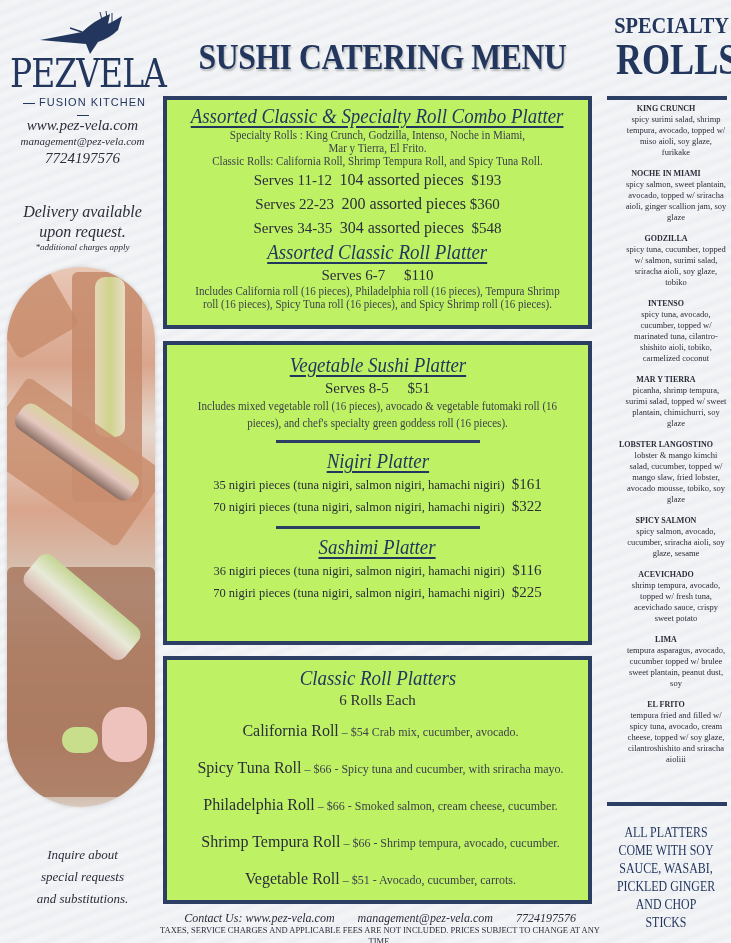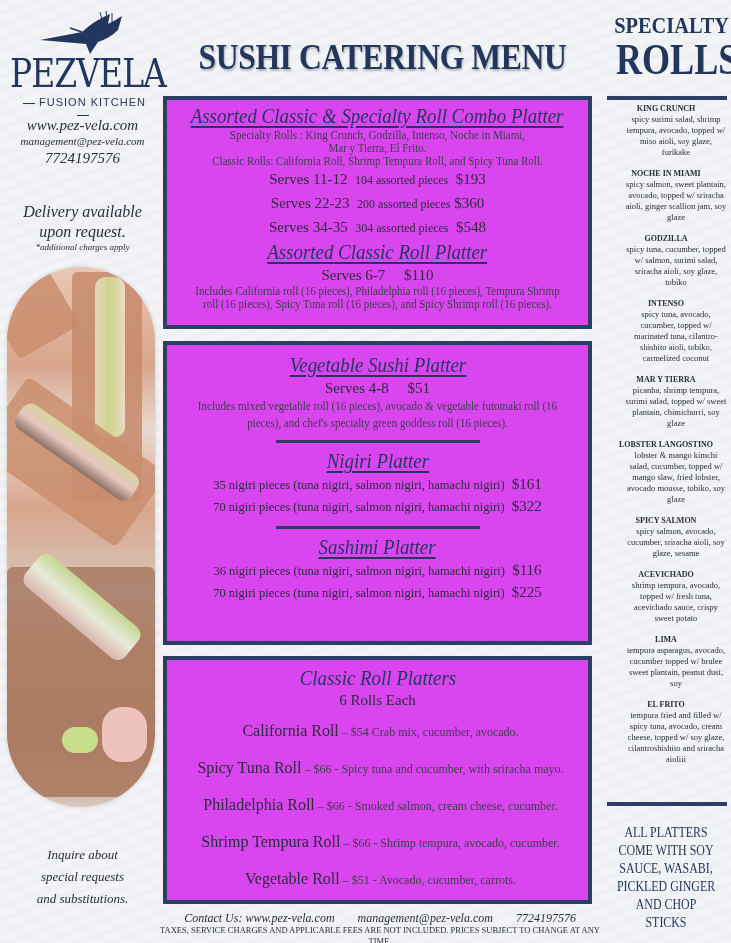--- a/index.html
+++ b/index.html
@@ -50,34 +50,34 @@
   
   .title {
     position: absolute; left: 165px; top: 36px; width: 435px; text-align: center;
     font-family: "Liberation Serif", serif; font-weight: bold; font-size: 36px;
     color: #23375e; letter-spacing: -0.5px; transform: scaleX(0.88);
     text-shadow: 1px 2px 2px rgba(0,0,0,0.25);
   }
 
   
   .box {
-    position: absolute; left: 163px; width: 429px; background: #d946ef;
+    position: absolute; left: 163px; width: 429px; background: #bef264;
     border: 4px solid #2c3e63; text-align: center;
   }
   .box1 { top: 96px; height: 233px; }
   .box2 { top: 341px; height: 304px; }
   .box3 { top: 656px; height: 248px; }
   .h2 {
     font-style: italic; font-size: 21px; color: #23375e; text-decoration: underline;
     text-underline-offset: 3px; display: inline-block; transform: scaleX(0.9);
   }
   .h2.plain { text-decoration: none; }
   .desc { font-size: 12px; line-height: 13px; color: #3c3f4a; transform: scaleX(0.92); }
   .serves { font-size: 15px; line-height: 23px; color: #2a2d3a; }
-  .serves .pcs { font-size: 12px; }
+  .serves .pcs { font-size: 16px; }
   .serves .price { font-size: 15px; }
   .rule { width: 204px; height: 3px; background: #2c3e63; margin: 8px auto 6px; }
   .line { font-size: 12.5px; line-height: 21px; color: #2a2d3a; }
   .line .price { font-size: 15px; margin-left: 4px; }
   .roll-line { line-height: 35px; font-size: 12px; color: #3c3f4a; }
   .roll-line .name { font-size: 16px; color: #2a2d3a; }
 
   
   .footer { position: absolute; left: 160px; top: 911px; width: 440px; text-align: center; }
   .footer .c { font-style: italic; font-size: 12px; line-height: 14px; }
@@ -173,21 +173,21 @@
   </div>
   <div class="desc">Includes California roll (16 pieces), Philadelphia roll (16 pieces), Tempura Shrimp</div>
   <div class="desc">roll (16 pieces), Spicy Tuna roll (16 pieces), and Spicy Shrimp roll (16 pieces).</div>
 </div>
 
 <div class="box box2">
   <div style="margin-top:8px;">
     <span class="h2">Vegetable Sushi Platter</span>
   </div>
   <div class="serves" style="line-height:20px;">
-    <span>Serves 4-8</span>&nbsp;&nbsp;&nbsp;&nbsp;
+    <span>Serves 8-5</span>&nbsp;&nbsp;&nbsp;&nbsp;
     <span>$51</span>
   </div>
   <div class="desc" style="line-height:17px;">Includes mixed vegetable roll (16 pieces), avocado &amp; vegetable futomaki roll (16</div>
   <div class="desc" style="line-height:17px;">pieces), and chef's specialty green goddess roll (16 pieces).</div>
   <div class="rule"></div>
   <div>
     <span class="h2">Nigiri Platter</span>
   </div>
   <div class="line">
     <span>35 nigiri pieces (tuna nigiri, salmon nigiri, hamachi nigiri)</span>

